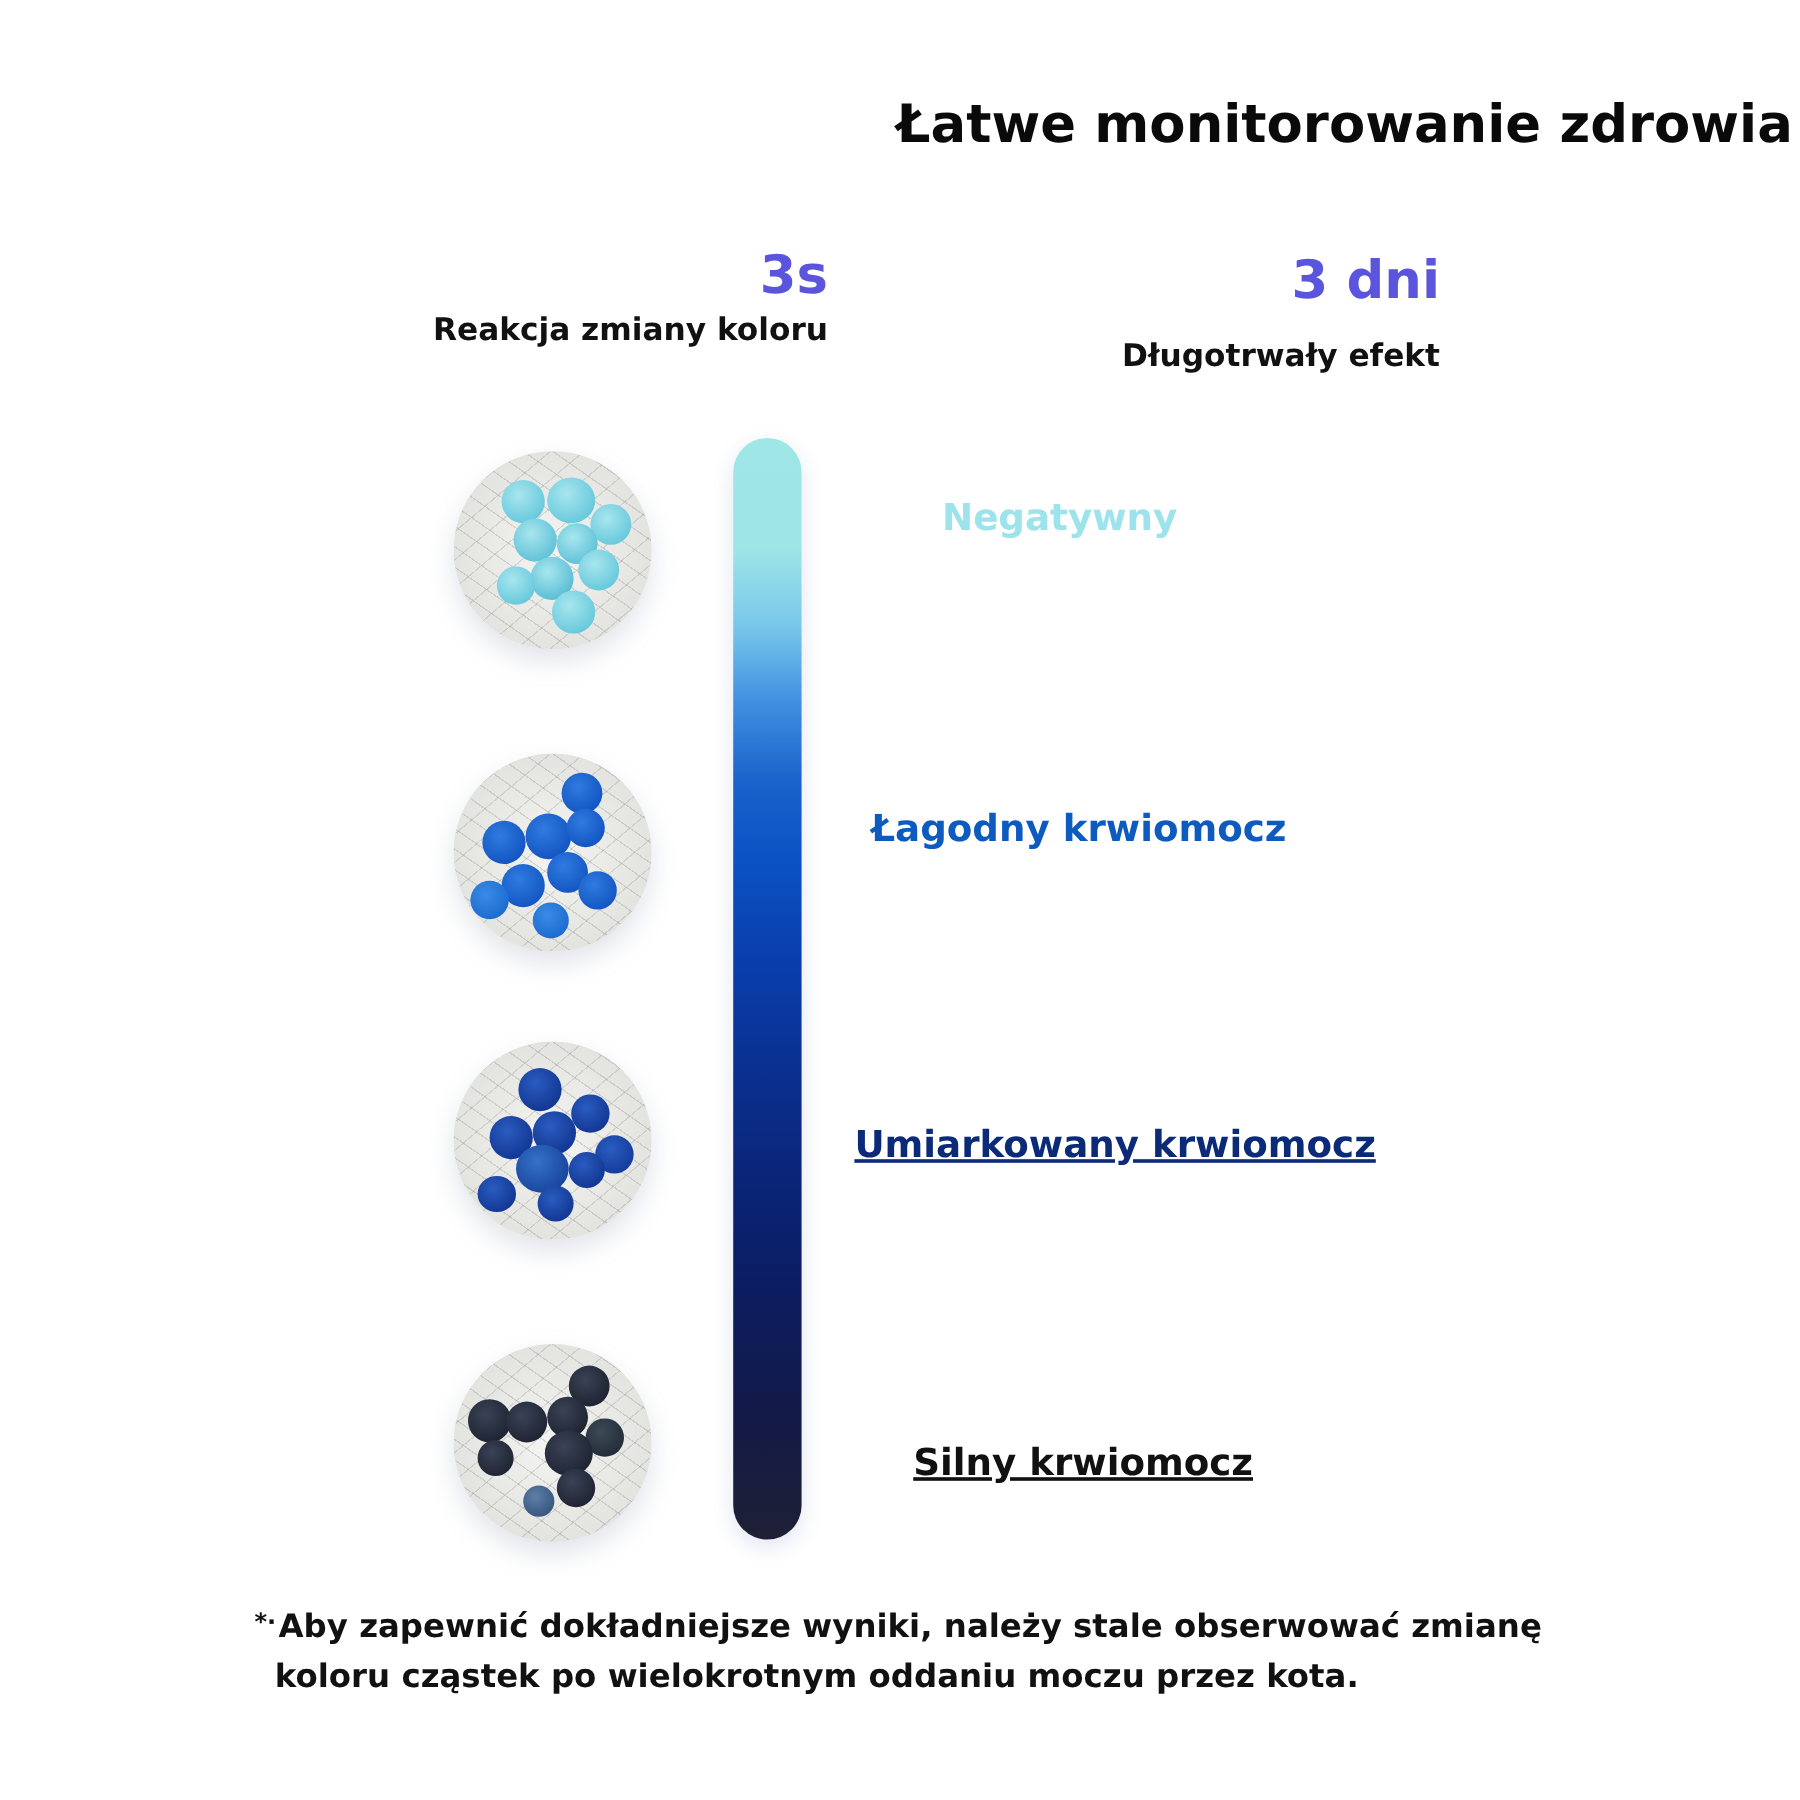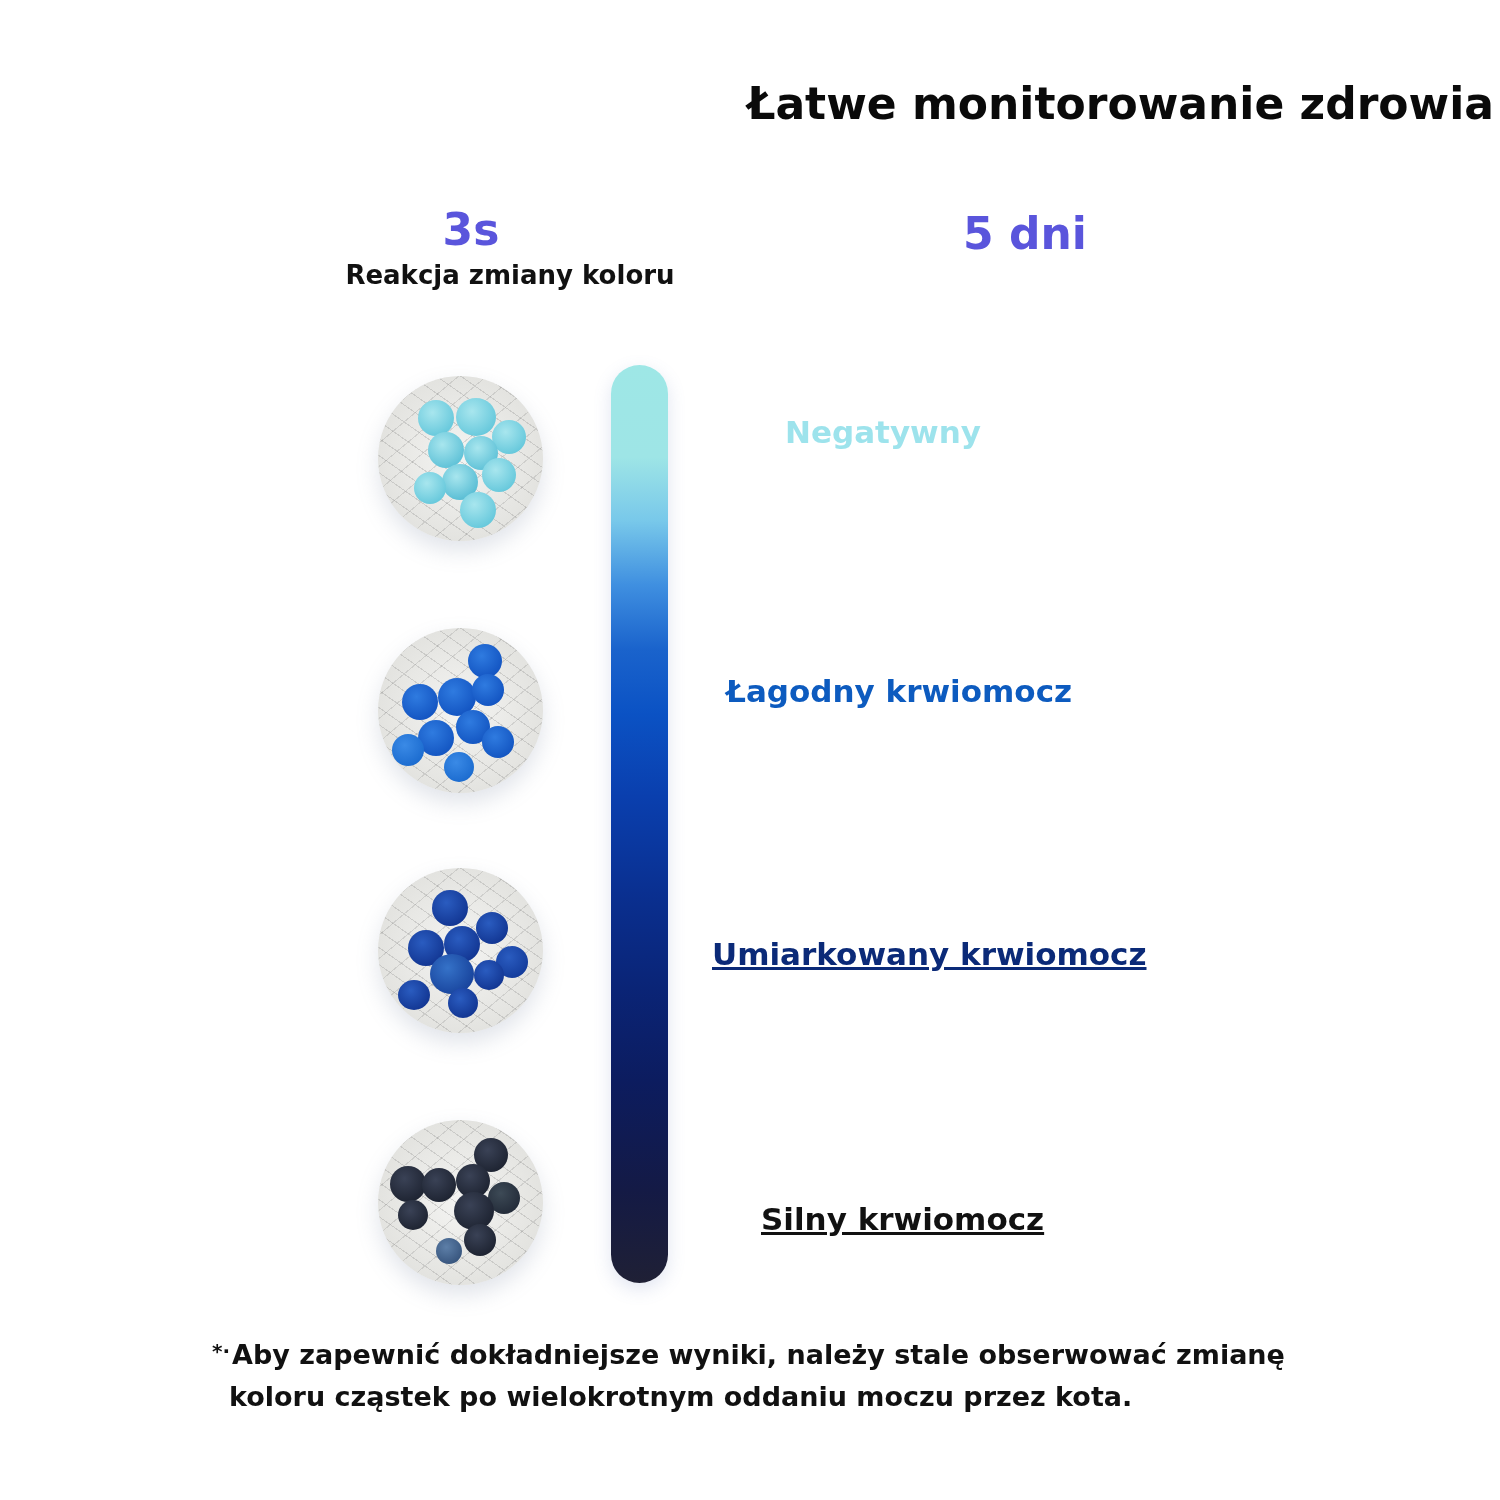--- a/index.html
+++ b/index.html
@@ -1,20 +1,20 @@
 <!DOCTYPE html>
 <html><head>
 <meta charset="utf-8">
 <style>
   html, body { margin: 0; padding: 0; background: #ffffff; }
   body { width: 1500px; height: 1500px; position: relative; overflow: hidden;
          font-family: "DejaVu Sans", "Liberation Sans", sans-serif; }
   .title { position: absolute; left: 0; width: 1494px; top: 78px; text-align: right;
            font-size: 44px; font-weight: bold; color: #0a0a0a; letter-spacing: 0px; }
-  .stat { position: absolute; text-align: center; }
+  .stat { position: absolute; text-align: right; }
   .stat-value { font-weight: bold; color: #5a55dc; font-size: 44px; line-height: 1; }
   .stat-label { font-weight: bold; color: #111; font-size: 26px; margin-top: 8px; }
   #stat-1 { left: 330px; width: 360px; top: 208px; }
   #stat-1 .stat-value { margin-left: -78px; }
   #stat-2 { left: 880px; width: 320px; top: 212px; }
   #stat-2 .stat-value { margin-left: -30px; }
   #stat-2 .stat-label { margin-top: 26px; }
 
   .bar { position: absolute; left: 611px; top: 365px; width: 57px; height: 918px;
          border-radius: 29px;
@@ -41,21 +41,22 @@
 </head>
 <body>
 
 <div class="title">Łatwe monitorowanie zdrowia</div>
 
 <div class="stat" id="stat-1">
   <div class="stat-value">3s</div>
   <div class="stat-label">Reakcja zmiany koloru</div>
 </div>
 <div class="stat" id="stat-2">
-  <div class="stat-value">5 dni</div>
+  <div class="stat-value">3 dni</div>
+  <div class="stat-label">Długotrwały efekt</div>
 </div>
 
 <div class="bar"></div>
 
 <div class="sample" style="top:376px;">
   <div class="pellet" style="left:40px;top:24px;width:36px;height:36px;background:radial-gradient(circle at 40% 35%,#a8e6ee,#52bfd6);"></div>
   <div class="pellet" style="left:78px;top:22px;width:40px;height:38px;background:radial-gradient(circle at 40% 35%,#a8e6ee,#52bfd6);"></div>
   <div class="pellet" style="left:114px;top:44px;width:34px;height:34px;background:radial-gradient(circle at 40% 35%,#a8e6ee,#52bfd6);"></div>
   <div class="pellet" style="left:50px;top:56px;width:36px;height:36px;background:radial-gradient(circle at 40% 35%,#a8e6ee,#48b6d0);"></div>
   <div class="pellet" style="left:86px;top:60px;width:34px;height:34px;background:radial-gradient(circle at 40% 35%,#a8e6ee,#48b6d0);"></div>

